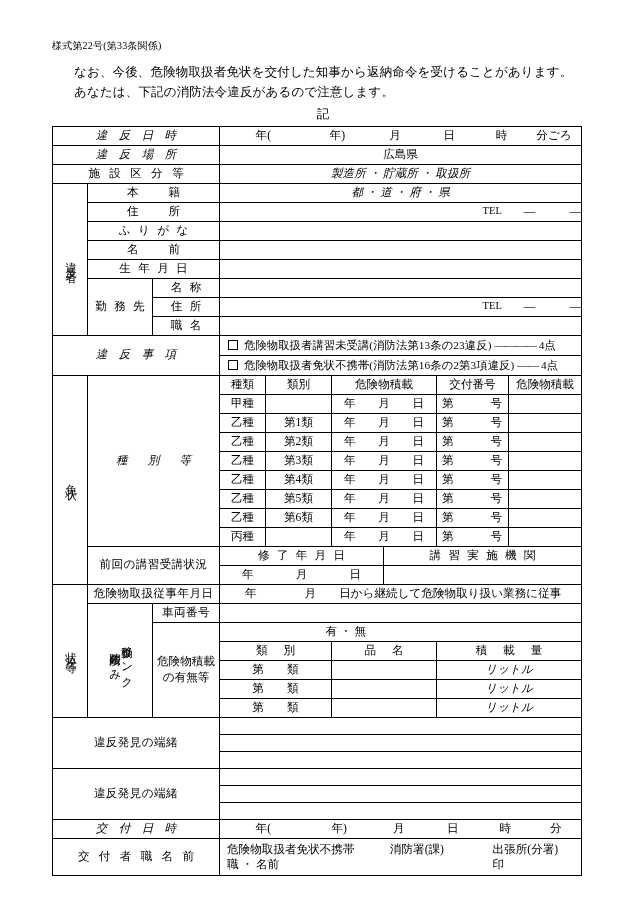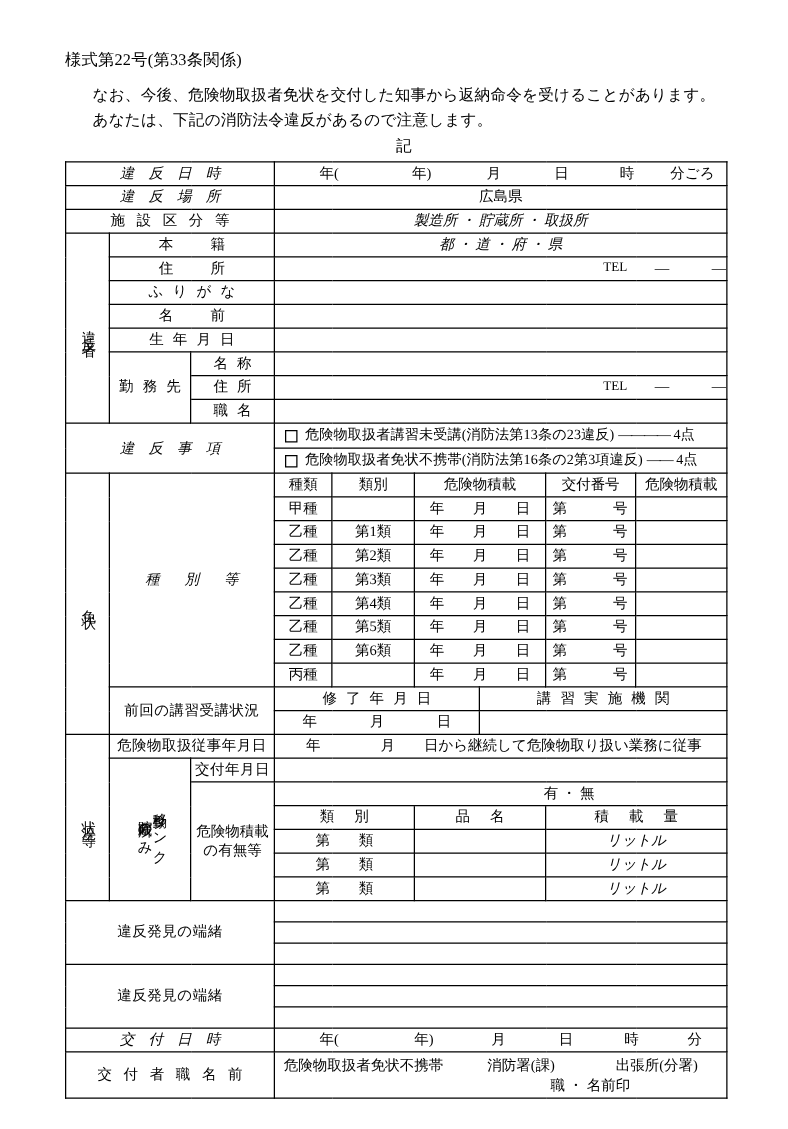--- a/index.html
+++ b/index.html
@@ -17,21 +17,21 @@
   }
   .page {
     position: absolute;
     left: 0; top: 0;
     width: 630px;
     height: 903px;
     box-sizing: border-box;
     padding: 40px 48px 0 52px;
   }
   .form-no {
-    font-size: 13px;
+    font-size: 10px;
     line-height: 1.2;
     margin: 0 0 10px 0;
     letter-spacing: 0.2px;
   }
   .doc-title {
     font-size: 13.5px;
     text-align: center;
     letter-spacing: 5.5px;
     margin: 0 0 11px 0;
     padding-left: 26px;
@@ -478,33 +478,33 @@
       </td>
     </tr>
 
     <tr>
       <td rowspan="6">
         <div class="vert-pair">
           <span class="vcol">移動タンク</span>
           <span class="vcol">貯蔵所のみ</span>
         </div>
       </td>
-      <td class="lbl-tight">交付年月日</td>
+      <td class="lbl-tight">車両番号</td>
       <td colspan="6" class="blank"></td>
     </tr>
 
     <tr>
       <td rowspan="5">
         <div style="line-height:1.3">
           <div>危険物積載</div>
           <div>の有無等</div>
         </div>
       </td>
       <td colspan="6" class="cell-pad-left">
-        <span style="display:inline-block;width:150px;text-align:right">有 ・ 無</span>
+        <span style="display:inline-block;width:150px;text-align:left">有 ・ 無</span>
       </td>
     </tr>
 
     <tr>
       <td colspan="2" class="lbl-sp2">類　別</td>
       <td colspan="2" class="lbl-sp2">品　名</td>
       <td colspan="2" class="lbl-sp2">積　載　量</td>
     </tr>
     <tr>
       <td colspan="2">第　　類</td>
@@ -561,21 +561,21 @@
     <tr>
       <td colspan="3" class="lbl-sp3" style="height:36px">交 付 者 職 名 前</td>
       <td colspan="6" style="height:36px">
         <div class="two-line">
           <div class="issuer-line1">
             <span style="width:46%;text-align:left">危険物取扱者免状不携帯</span>
             <span style="width:29%;text-align:left">消防署(課)</span>
             <span style="flex:1;text-align:left">出張所(分署)</span>
           </div>
           <div class="issuer-line2">
-            <span style="width:75%;text-align:right">職 ・ 名前</span>
+            <span style="width:75%;text-align:left">職 ・ 名前</span>
             <span style="flex:1;text-align:left">印</span>
           </div>
         </div>
       </td>
     </tr>
 
   </tbody>
     </table>
 
 </div>

